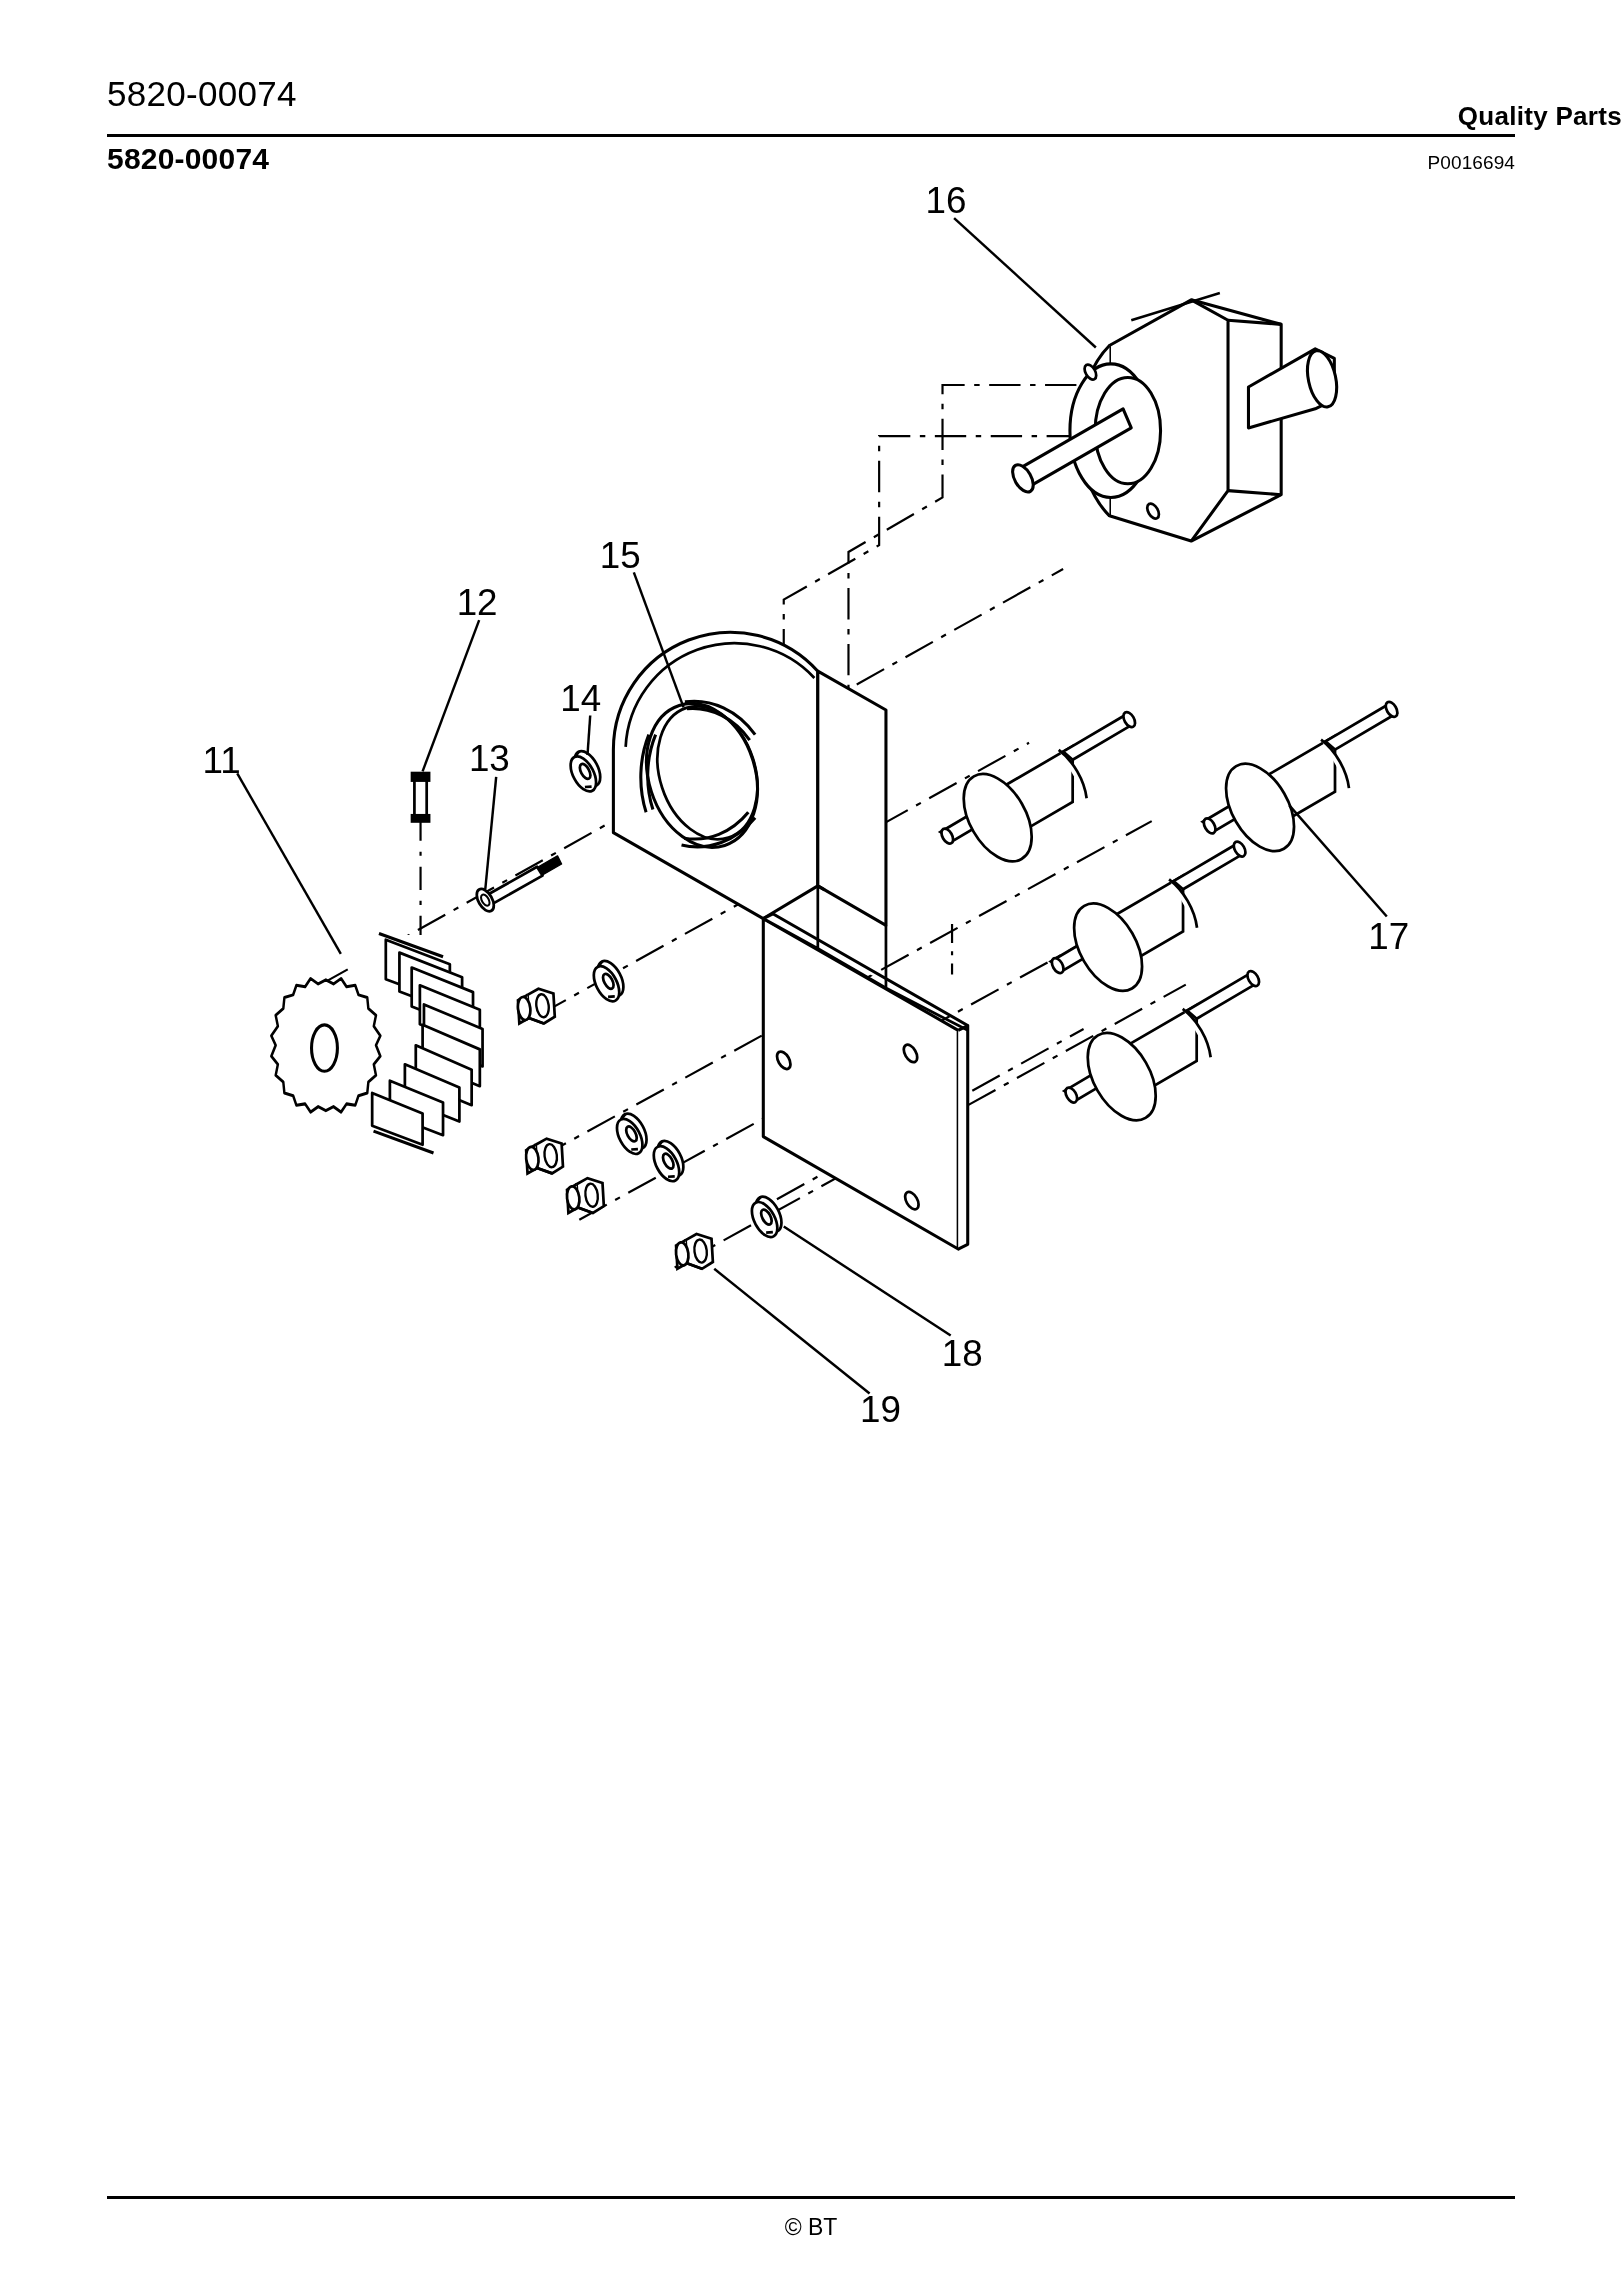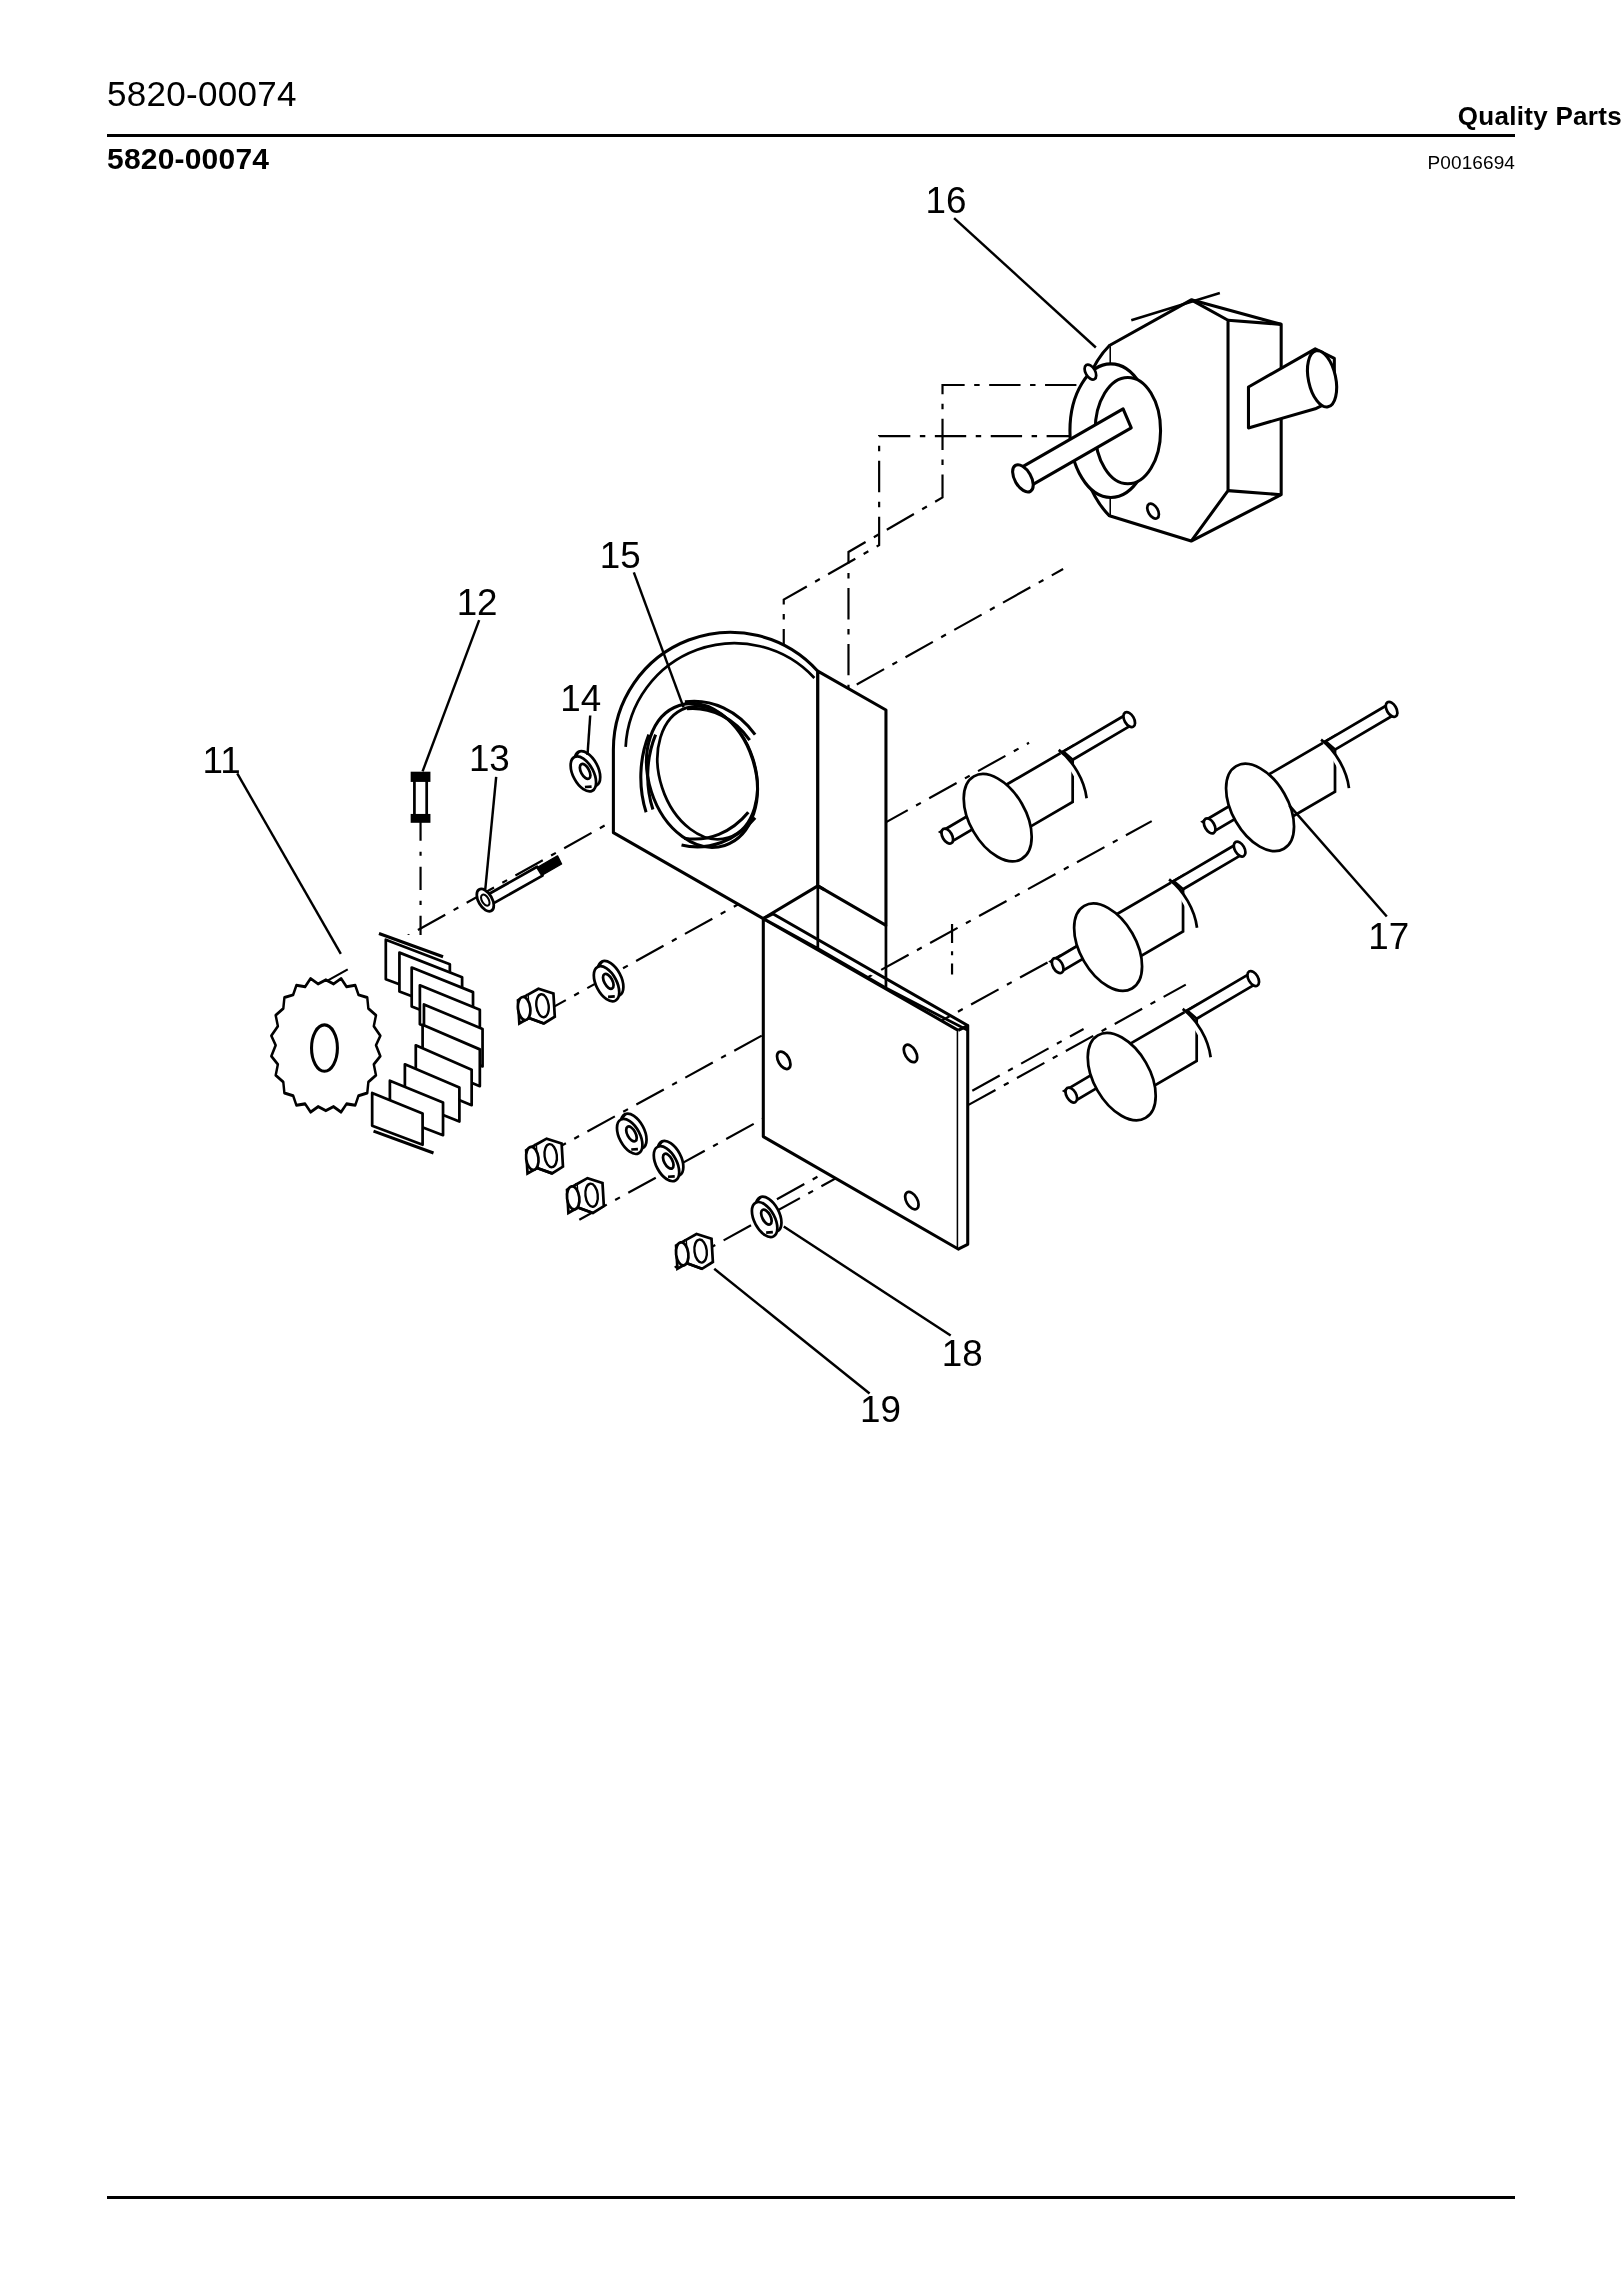--- a/index.html
+++ b/index.html
@@ -343,15 +343,16 @@
       <text class="callout-text" x="1388" y="312" text-anchor="middle">16</text>
       <text class="callout-text" x="2038" y="1393" text-anchor="middle">17</text>
       <text class="callout-text" x="1412" y="2005" text-anchor="middle">18</text>
       <text class="callout-text" x="1292" y="2087" text-anchor="middle">19</text>
     </g>
 
   </svg>
   </div>
 
   <div class="rule-bottom"></div>
+  <div class="footer-copy">© BT</div>
 
 </div>
 
 
 </body></html>

